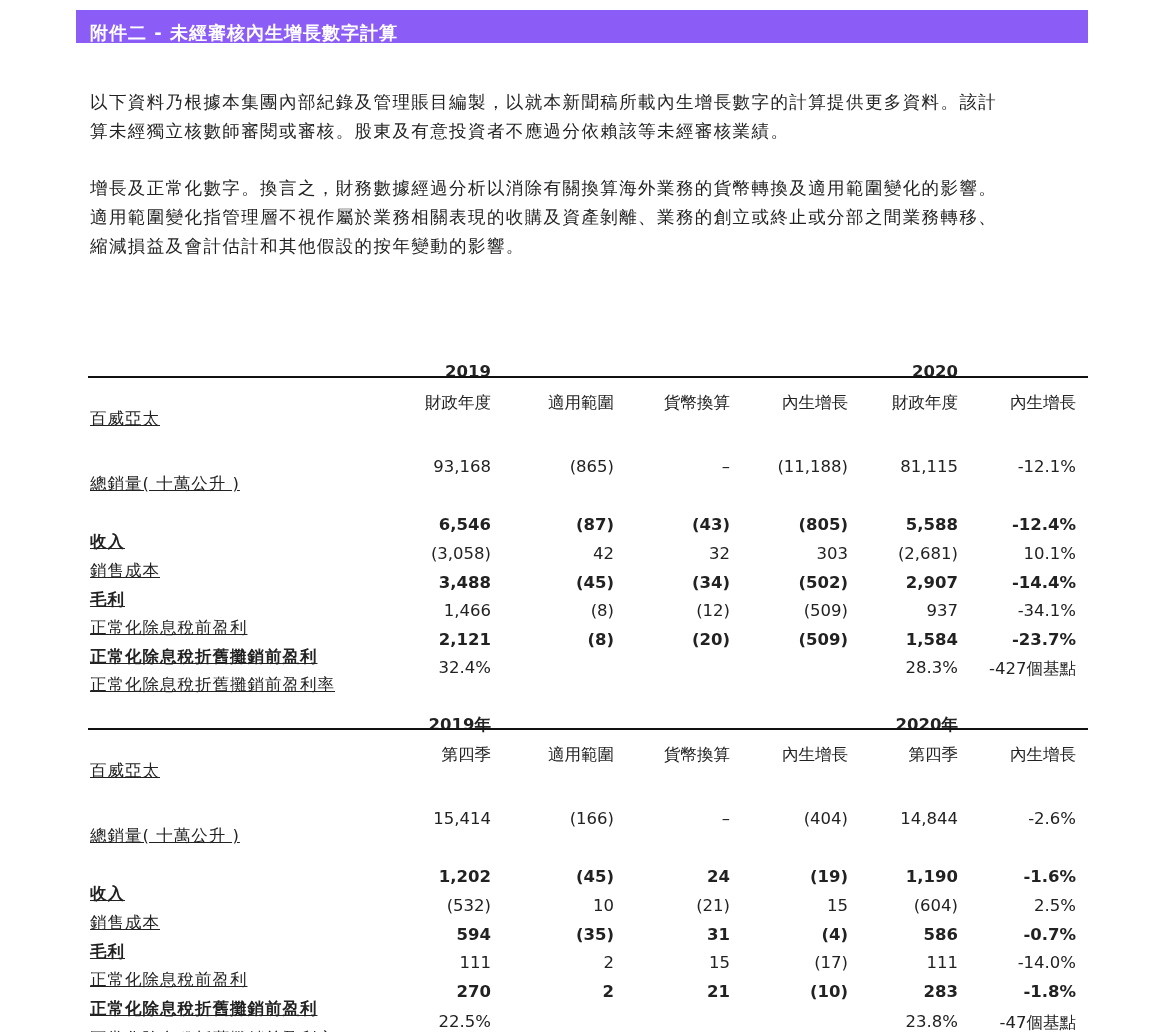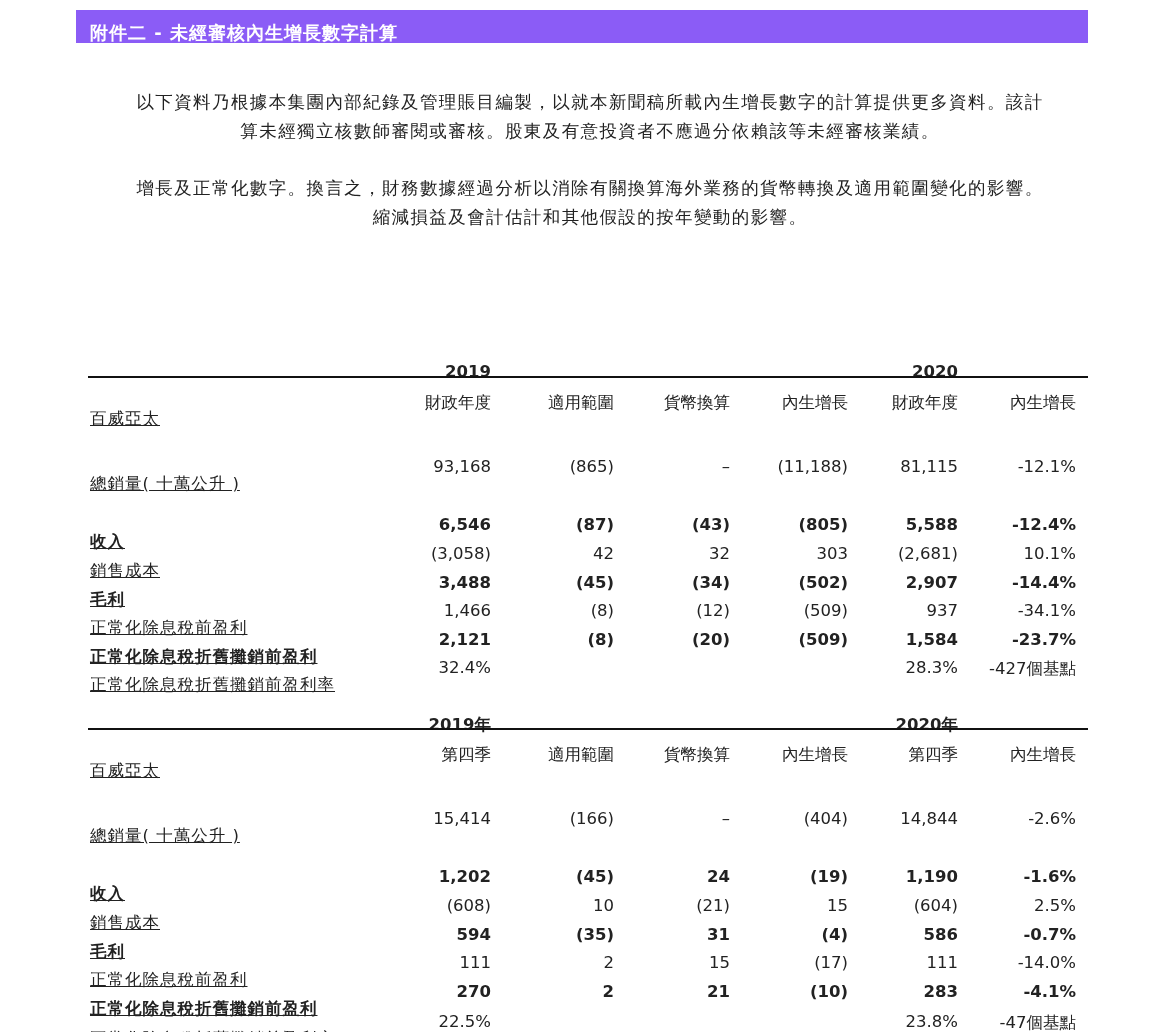--- a/index.html
+++ b/index.html
@@ -1,21 +1,21 @@
 <!DOCTYPE html>
 <html><head>
 <meta charset="utf-8">
 <style>
   html, body { margin:0; padding:0; background:#ffffff; }
   body { width:1162px; height:1032px; position:relative; overflow:hidden;
          font-family:"DejaVu Sans", "Liberation Sans", sans-serif; color:#1a1a1a; }
   .title-bar { position:absolute; left:76px; top:10px; width:1012px; height:33px;
                background:#8b5cf6; color:#fff; }
   .title-bar span { position:absolute; left:14px; top:11px; font-size:18px; font-weight:bold; letter-spacing:1px; }
-  .para { position:absolute; left:90px; width:1000px; font-size:17.5px; line-height:29px; letter-spacing:1.4px; color:#222;text-align:center; }
+  .para { position:absolute; left:90px; width:1000px; font-size:17.5px; line-height:29px; letter-spacing:1.4px; color:#222; }
   .para div { white-space:nowrap; }
   .tbl { position:absolute; left:88px; width:1000px; font-size:16.5px; color:#222; }
   .row { position:absolute; left:0; width:1000px; height:24px;margin-top:40px; }
   .cell { position:absolute; top:0; text-align:right; white-space:nowrap; }
   .lbl { position:absolute; left:2px; top:16px; white-space:nowrap; letter-spacing:1px;text-decoration:underline; }
   .b { font-weight:bold; }
   .rule { position:absolute; left:0; width:1000px; height:2px; background:#111; }
   .c1 { right:597px; } .c2 { right:474px; } .c3 { right:358px; }
   .c4 { right:240px; } .c5 { right:130px; } .c6 { right:12px; }
 </style>
@@ -26,20 +26,21 @@
   <span>附件二 - 未經審核內生增長數字計算</span>
 </div>
 
 <div class="para" style="top:88px;">
   <div>以下資料乃根據本集團內部紀錄及管理賬目編製，以就本新聞稿所載內生增長數字的計算提供更多資料。該計</div>
   <div>算未經獨立核數師審閱或審核。股東及有意投資者不應過分依賴該等未經審核業績。</div>
 </div>
 
 <div class="para" style="top:174px;">
   <div>增長及正常化數字。換言之，財務數據經過分析以消除有關換算海外業務的貨幣轉換及適用範圍變化的影響。</div>
+  <div>適用範圍變化指管理層不視作屬於業務相關表現的收購及資產剝離、業務的創立或終止或分部之間業務轉移、</div>
   <div>縮減損益及會計估計和其他假設的按年變動的影響。</div>
 </div>
 
 <div class="tbl" style="top:322px;">
   <div class="row" style="top:0;">
     <span class="cell c1 b">2019</span>
     <span class="cell c5 b">2020</span>
   </div>
   <div class="row" style="top:30px;">
     <span class="lbl">百威亞太</span>
@@ -143,21 +144,21 @@
     <span class="lbl">收入</span>
     <span class="cell c1">1,202</span>
     <span class="cell c2">(45)</span>
     <span class="cell c3">24</span>
     <span class="cell c4">(19)</span>
     <span class="cell c5">1,190</span>
     <span class="cell c6">-1.6%</span>
   </div>
   <div class="row" style="top:182px;">
     <span class="lbl">銷售成本</span>
-    <span class="cell c1">(608)</span>
+    <span class="cell c1">(532)</span>
     <span class="cell c2">10</span>
     <span class="cell c3">(21)</span>
     <span class="cell c4">15</span>
     <span class="cell c5">(604)</span>
     <span class="cell c6">2.5%</span>
   </div>
   <div class="row b" style="top:211px;">
     <span class="lbl">毛利</span>
     <span class="cell c1">594</span>
     <span class="cell c2">(35)</span>
@@ -175,21 +176,21 @@
     <span class="cell c5">111</span>
     <span class="cell c6">-14.0%</span>
   </div>
   <div class="row b" style="top:268px;">
     <span class="lbl">正常化除息稅折舊攤銷前盈利</span>
     <span class="cell c1">270</span>
     <span class="cell c2">2</span>
     <span class="cell c3">21</span>
     <span class="cell c4">(10)</span>
     <span class="cell c5">283</span>
-    <span class="cell c6">-4.1%</span>
+    <span class="cell c6">-1.8%</span>
   </div>
   <div class="row" style="top:298px;">
     <span class="lbl">正常化除息稅折舊攤銷前盈利率</span>
     <span class="cell c1">22.5%</span>
     <span class="cell c5">23.8%</span>
     <span class="cell c6">-47個基點</span>
   </div>
 </div>
 
 </body></html>

